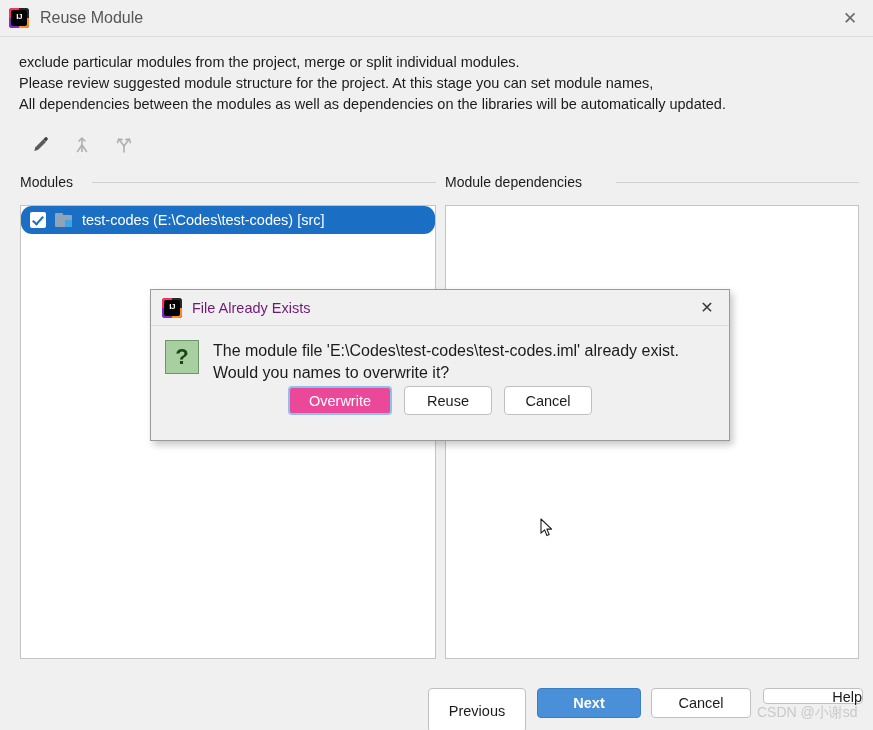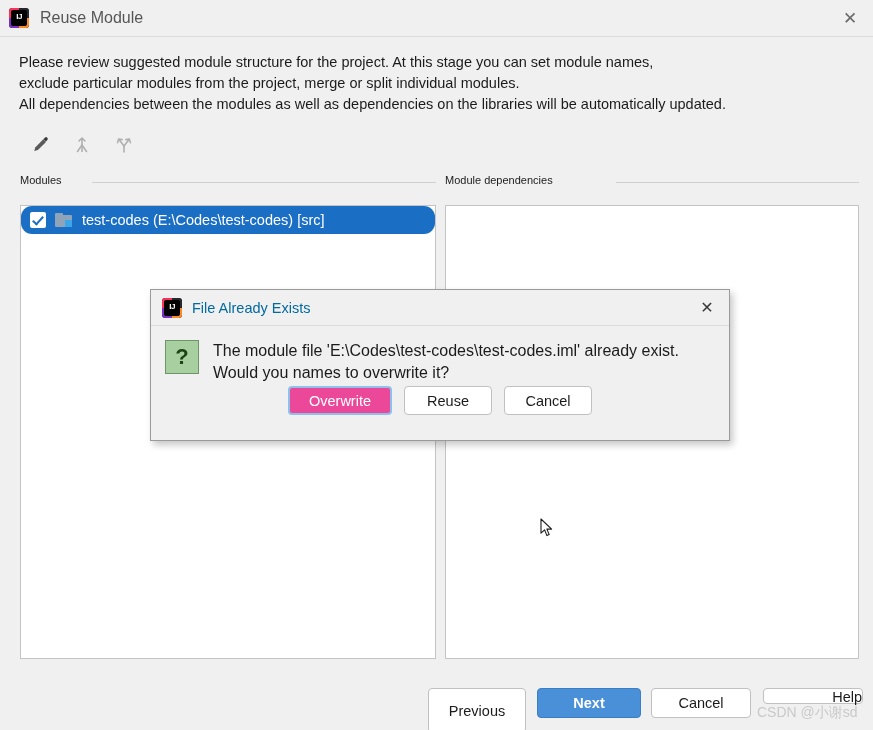--- a/index.html
+++ b/index.html
@@ -100,21 +100,21 @@
     width: 32px; height: 30px;
     display: flex;
     align-items: center;
     justify-content: center;
     cursor: default;
   }
 
   
   .sect-label {
     position: absolute;
-    font-size: 11px;
+    font-size: 14px;
     color: #1b1b1b;
     white-space: nowrap;
   }
   .sect-rule {
     position: absolute;
     height: 1px;
     background: #cfcfcf;
   }
 
   
@@ -222,21 +222,21 @@
     height: 36px;
     display: flex;
     align-items: center;
     border-bottom: 1px solid #dcdcdc;
     position: relative;
   }
   .modal-titlebar .title-icon { margin-left: 11px; }
   .modal-title-text {
     margin-left: 10px;
     font-size: 14.5px;
-    color: #0369a1;
+    color: #701a75;
   }
   .modal-close {
     position: absolute;
     right: 0; top: 0;
     width: 44px; height: 35px;
     display: flex;
     align-items: center;
     justify-content: center;
     color: #3a3a3a;
     font-size: 16px;
@@ -329,22 +329,22 @@
       <div class="q-bl"></div>
         <div class="q-br"></div>
       <div class="inner">IJ</div>
     </div>
   </div>
   <div class="title-text">Reuse Module</div>
   <div class="title-close">✕</div>
 </div>
 
 <div class="desc">
+  <div>exclude particular modules from the project, merge or split individual modules.</div>
   <div>Please review suggested module structure for the project. At this stage you can set module names,</div>
-  <div>exclude particular modules from the project, merge or split individual modules.</div>
   <div>All dependencies between the modules as well as dependencies on the libraries will be automatically updated.</div>
 </div>
 
 <div class="toolbar">
   <div class="tb-btn">
     <svg width="20" height="20" viewBox="0 0 20 20">
       <path d="M4.5 15.2 L5.2 12.4 L13.3 4.3 L16 7 L7.9 15.1 L5.1 15.8 Z" fill="#5a5a5a"></path>
       <path d="M13.3 4.3 L14.9 2.7 A1.6 1.6 0 0 1 17.3 5.1 L16 6.6 Z" fill="#3c3c3c"></path>
       <path d="M4.5 15.2 L5.1 15.8 L4.2 16.1 Z" fill="#3c3c3c"></path>
     </svg>

